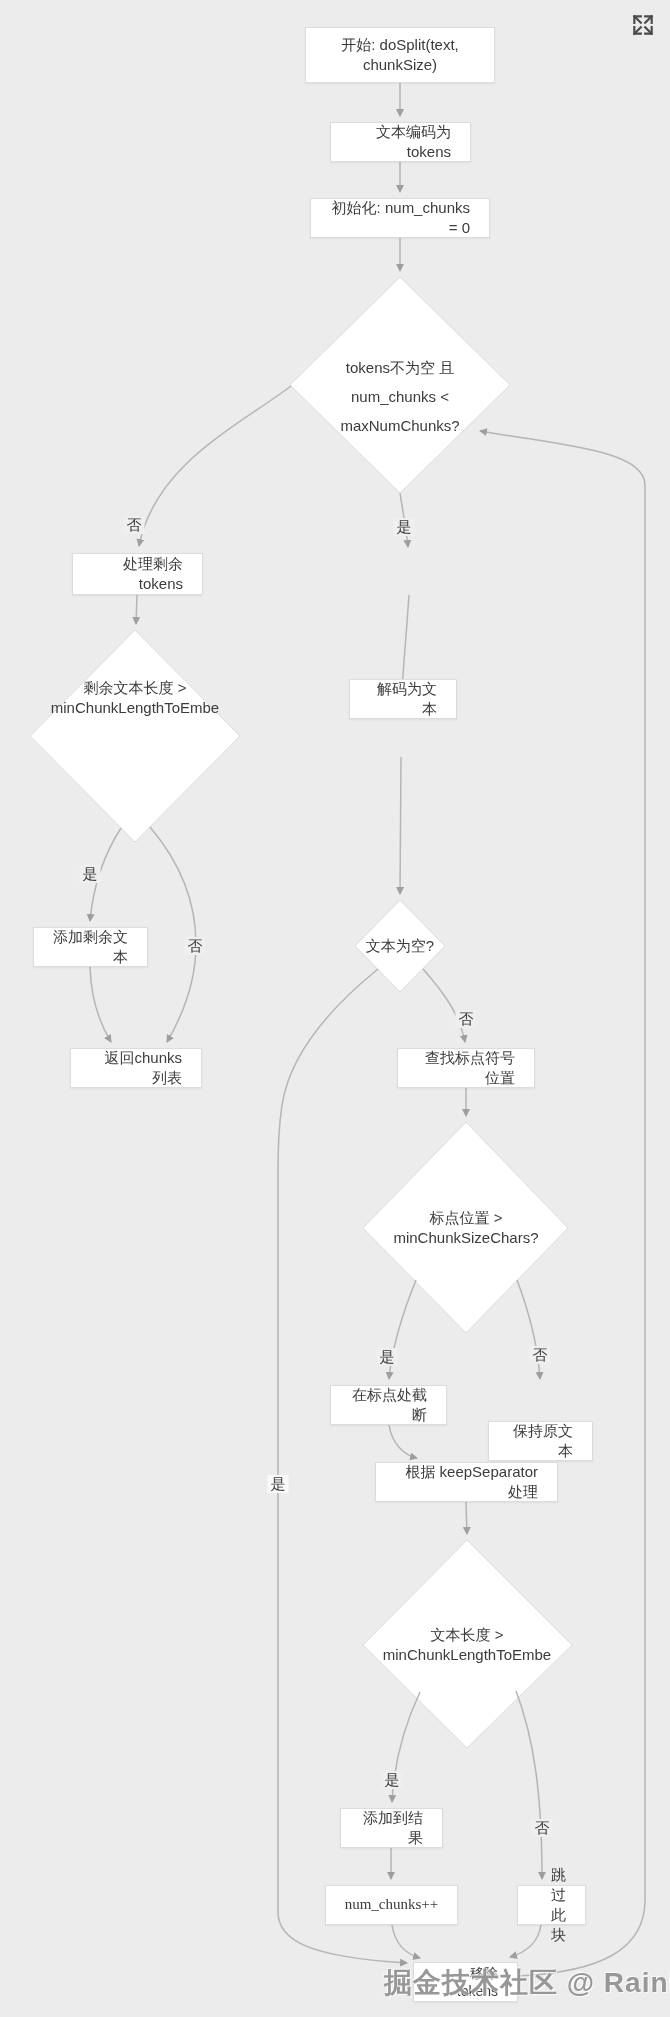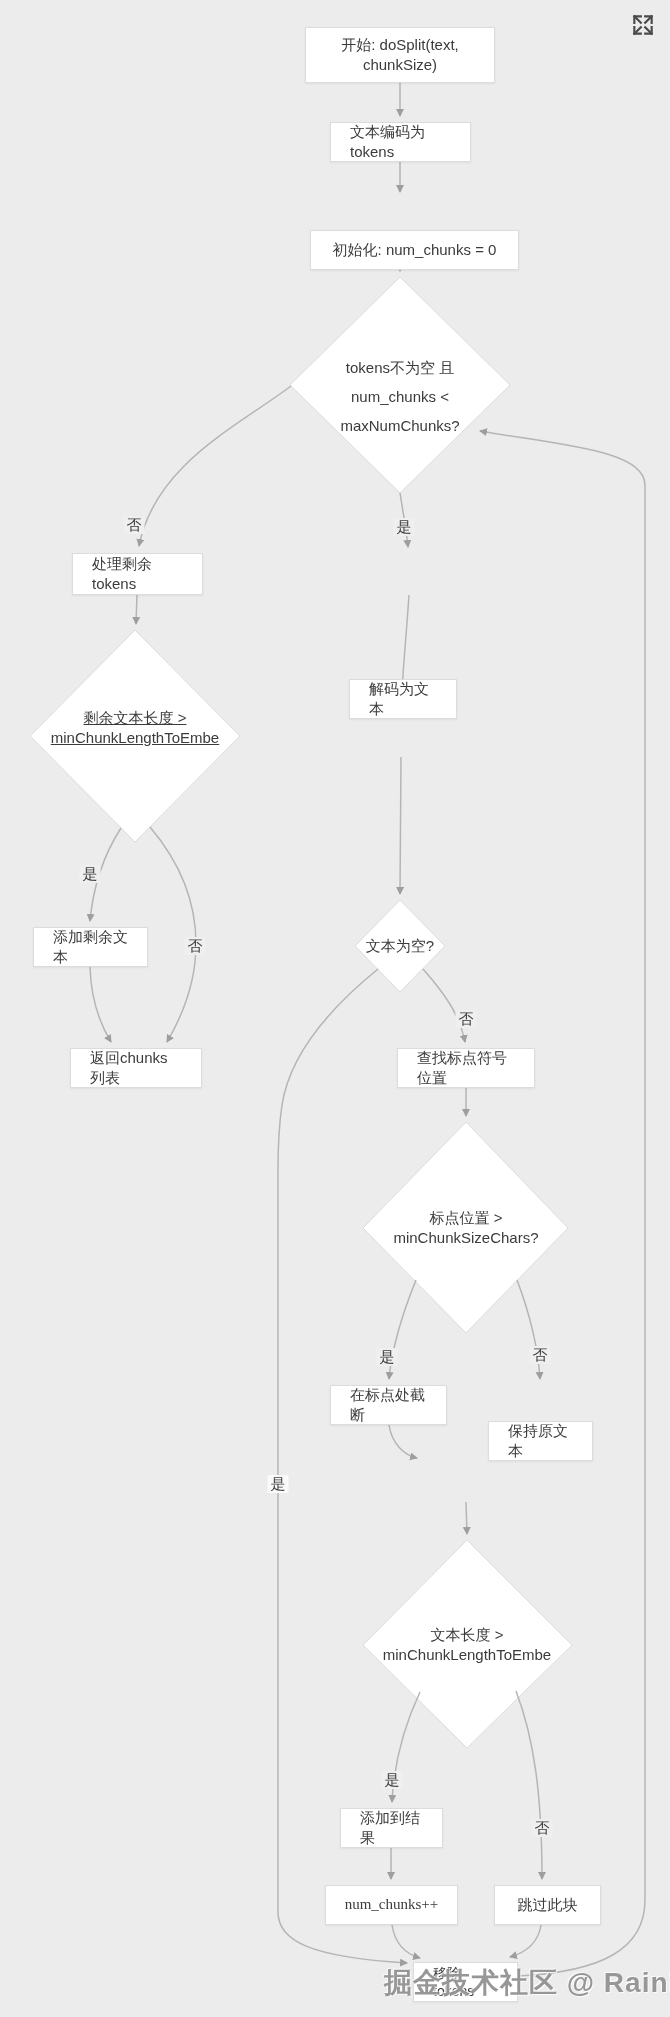--- a/index.html
+++ b/index.html
@@ -3,21 +3,21 @@
 <meta charset="utf-8">
 <style>
   html,body{margin:0;padding:0;}
   body{font-family:"Liberation Sans","DejaVu Sans",sans-serif;background:#ececec;}
   .canvas{position:relative;width:670px;height:2017px;background:#ececec;overflow:hidden;margin:0;}
   svg.layer{position:absolute;left:0;top:0;}
   .node{
     position:absolute;background:#ffffff;border:1px solid #dcdcdc;
     box-shadow:0 1px 2px rgba(0,0,0,.06);
     display:flex;flex-direction:column;align-items:center;justify-content:center;
-    text-align:left;font-size:15px;color:#3b3b3b;line-height:1.32;box-sizing:border-box;
+    text-align:right;font-size:15px;color:#3b3b3b;line-height:1.32;box-sizing:border-box;
     padding:2px 19px;
   }
   .dlabel{
     position:absolute;display:flex;flex-direction:column;align-items:center;justify-content:center;
     text-align:center;font-size:15px;color:#3b3b3b;line-height:1.35;pointer-events:none;
   }
   .elabel{
     position:absolute;transform:translate(-50%,-50%);
     font-size:15px;color:#3b3b3b;background:#efefef;padding:0 3px;line-height:1.2;
   }
@@ -79,21 +79,21 @@
     </g>
   </svg>
 
   <div class="node" style="left:305px;top:27px;width:190px;height:56px;">
     <span>开始: doSplit(text,</span>
     <span>chunkSize)</span>
   </div>
   <div class="node" style="left:330px;top:122px;width:141px;height:40px;">
     <span>文本编码为tokens</span>
   </div>
-  <div class="node" style="left:310px;top:198px;width:209px;height:40px;margin-top:32px;">
+  <div class="node" style="left:310px;top:198px;width:180px;height:40px;">
     <span>初始化: num_chunks = 0</span>
   </div>
   <div class="node" style="left:72px;top:553px;width:131px;height:42px;">
     <span>处理剩余tokens</span>
   </div>
   <div class="node" style="left:349px;top:679px;width:108px;height:40px;">
     <span>解码为文本</span>
   </div>
   <div class="node" style="left:33px;top:927px;width:115px;height:40px;">
     <span>添加剩余文本</span>
@@ -103,39 +103,42 @@
   </div>
   <div class="node" style="left:397px;top:1048px;width:138px;height:40px;">
     <span>查找标点符号位置</span>
   </div>
   <div class="node" style="left:330px;top:1385px;width:117px;height:40px;">
     <span>在标点处截断</span>
   </div>
   <div class="node" style="left:488px;top:1385px;width:105px;height:40px;margin-top:36px;">
     <span>保持原文本</span>
   </div>
+  <div class="node" style="left:375px;top:1462px;width:183px;height:40px;">
+    <span>根据 keepSeparator 处理</span>
+  </div>
   <div class="node" style="left:340px;top:1808px;width:103px;height:40px;">
     <span>添加到结果</span>
   </div>
   <div class="node" style="left:325px;top:1885px;width:133px;height:40px;font-family:Liberation Serif, serif;">
     <span>num_chunks++</span>
   </div>
-  <div class="node" style="left:494px;top:1885px;width:107px;height:40px;">
+  <div class="node" style="left:517px;top:1885px;width:69px;height:40px;">
     <span>跳过此块</span>
   </div>
   <div class="node small-text" style="left:413px;top:1962px;width:105px;height:40px;">
     <span>移除tokens</span>
   </div>
 
   <div class="dlabel" style="left:300px;top:342px;width:200px;height:110px;gap:9px;">
     <span>tokens不为空 且</span>
     <span>num_chunks &lt;</span>
     <span>maxNumChunks?</span>
   </div>
-  <div class="dlabel" style="left:35px;top:682px;width:200px;height:92px;text-decoration:underline;">
+  <div class="dlabel" style="left:35px;top:652px;width:200px;height:92px;">
     <span>剩余文本长度 &gt;</span>
     <span>minChunkLengthToEmbe</span>
   </div>
   <div class="dlabel" style="left:350px;top:926px;width:100px;height:40px;text-align:right;">
     <span>文本为空?</span>
   </div>
   <div class="dlabel" style="left:366px;top:1185px;width:200px;height:86px;">
     <span>标点位置 &gt;</span>
     <span>minChunkSizeChars?</span>
   </div>

